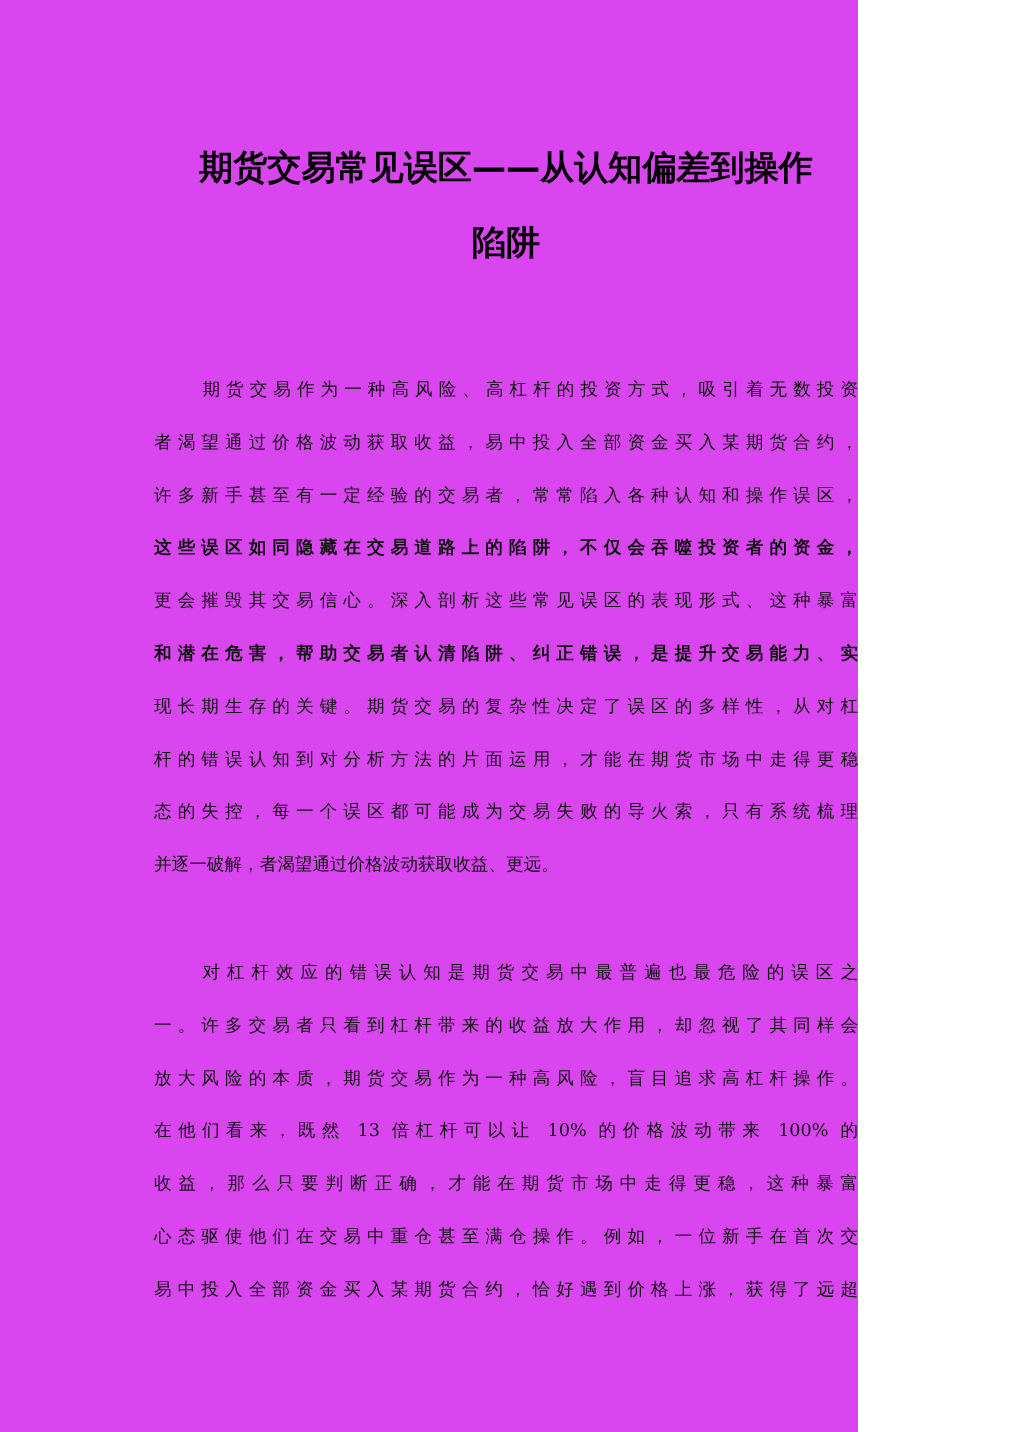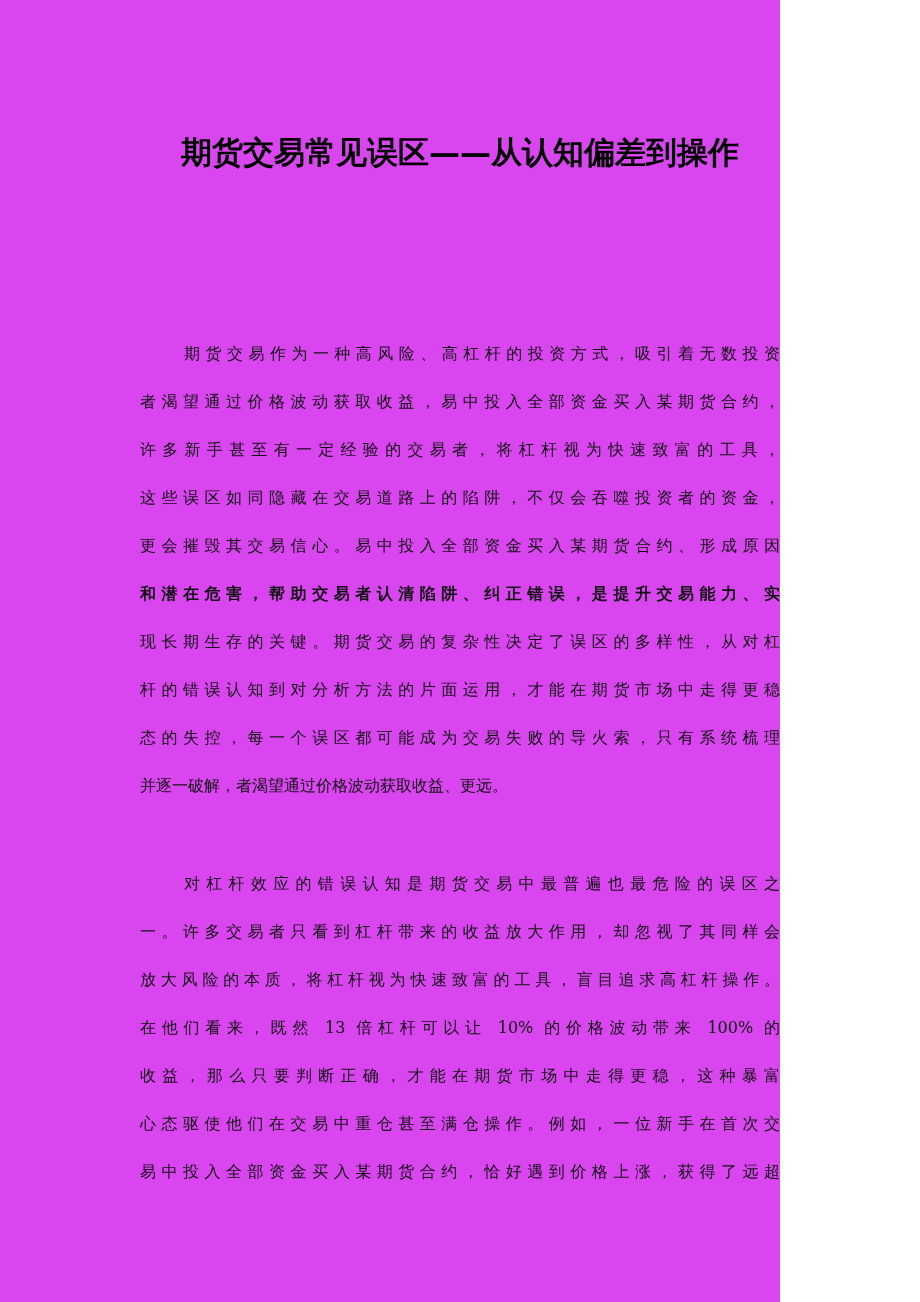--- a/index.html
+++ b/index.html
@@ -8,36 +8,37 @@
     .title-line { position: absolute; left: 0; width: 920px; text-align: center; font-family: "DejaVu Sans", "Liberation Sans", sans-serif; font-weight: bold; font-size: 31px; color: #000; letter-spacing: 0px; white-space: nowrap; }
     .line { position: absolute; left: 140px; width: 640px; font-size: 16px; line-height: 28px; white-space: nowrap; text-align: justify; text-align-last: justify; color: #111; }
     .line.indent { left: 184px; width: 596px; }
     .line.last { text-align-last: left; }
   </style>
 </head>
 <body>
 
 <div class="page">
   <div class="title-line" style="top:132px;">期货交易常见误区——从认知偏差到操作</div>
+  <div class="title-line" style="top:200px;">陷阱</div>
 
   <div>
     <div class="line indent" style="top:340px;">期货交易作为一种高风险、高杠杆的投资方式，吸引着无数投资</div>
     <div class="line" style="top:388px;">者渴望通过价格波动获取收益，易中投入全部资金买入某期货合约，</div>
-    <div class="line" style="top:436px;">许多新手甚至有一定经验的交易者，将杠杆视为快速致富的工具，</div>
-    <div class="line" style="top:484px;">这些误区如同隐藏在交易道路上的陷阱，不仅会吞噬投资者的资金，</div>
-    <div class="line" style="top:532px;">更会摧毁其交易信心。易中投入全部资金买入某期货合约、形成原因</div>
+    <div class="line" style="top:436px;">许多新手甚至有一定经验的交易者，常常陷入各种认知和操作误区，</div>
+    <div class="line" style="top:484px;font-weight:bold;">这些误区如同隐藏在交易道路上的陷阱，不仅会吞噬投资者的资金，</div>
+    <div class="line" style="top:532px;">更会摧毁其交易信心。深入剖析这些常见误区的表现形式、这种暴富</div>
     <div class="line" style="top:580px;font-weight:bold;">和潜在危害，帮助交易者认清陷阱、纠正错误，是提升交易能力、实</div>
     <div class="line" style="top:628px;">现长期生存的关键。期货交易的复杂性决定了误区的多样性，从对杠</div>
     <div class="line" style="top:676px;">杆的错误认知到对分析方法的片面运用，才能在期货市场中走得更稳</div>
     <div class="line" style="top:724px;">态的失控，每一个误区都可能成为交易失败的导火索，只有系统梳理</div>
     <div class="line last" style="top:772px;">并逐一破解，者渴望通过价格波动获取收益、更远。</div>
   </div>
 
   <div>
     <div class="line indent" style="top:870px;">对杠杆效应的错误认知是期货交易中最普遍也最危险的误区之</div>
     <div class="line" style="top:918px;">一。许多交易者只看到杠杆带来的收益放大作用，却忽视了其同样会</div>
-    <div class="line" style="top:966px;">放大风险的本质，将杠杆视为快速致富的工具，盲目追求高杠杆操作。</div>
+    <div class="line" style="top:966px;">放大风险的本质，期货交易作为一种高风险，盲目追求高杠杆操作。</div>
     <div class="line" style="top:1014px;">在他们看来，既然 13 倍杠杆可以让 10% 的价格波动带来 100% 的</div>
     <div class="line" style="top:1062px;">收益，那么只要判断正确，才能在期货市场中走得更稳，这种暴富</div>
     <div class="line" style="top:1110px;">心态驱使他们在交易中重仓甚至满仓操作。例如，一位新手在首次交</div>
     <div class="line" style="top:1158px;">易中投入全部资金买入某期货合约，恰好遇到价格上涨，获得了远超</div>
   </div>
 </div>
 
 </body></html>

